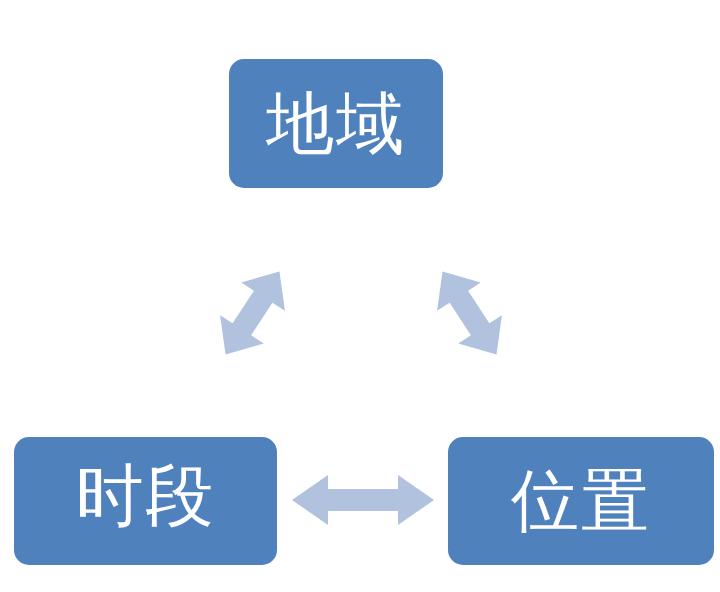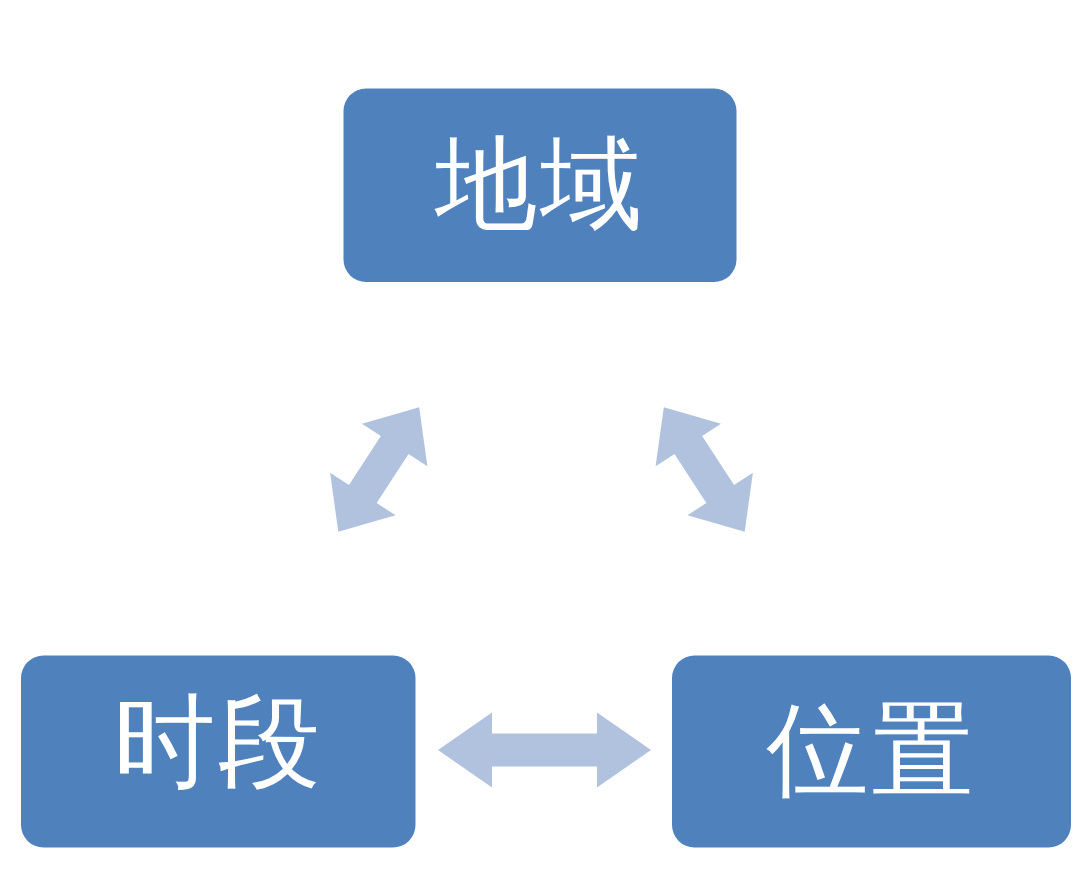--- a/index.html
+++ b/index.html
@@ -30,21 +30,21 @@
     font-size: 68px;
     line-height: 1;
     letter-spacing: 2px;
     font-weight: 400;
     white-space: nowrap;
     user-select: none;
   }
   #node-region {
     left: 229px;
     top: 59px;
-    width: 262px;
+    width: 214px;
     height: 129px;
   }
   #node-timeslot {
     left: 14px;
     top: 437px;
     width: 263px;
     height: 128px;
     font-family: Liberation Mono, monospace;
   }
   #node-position {

